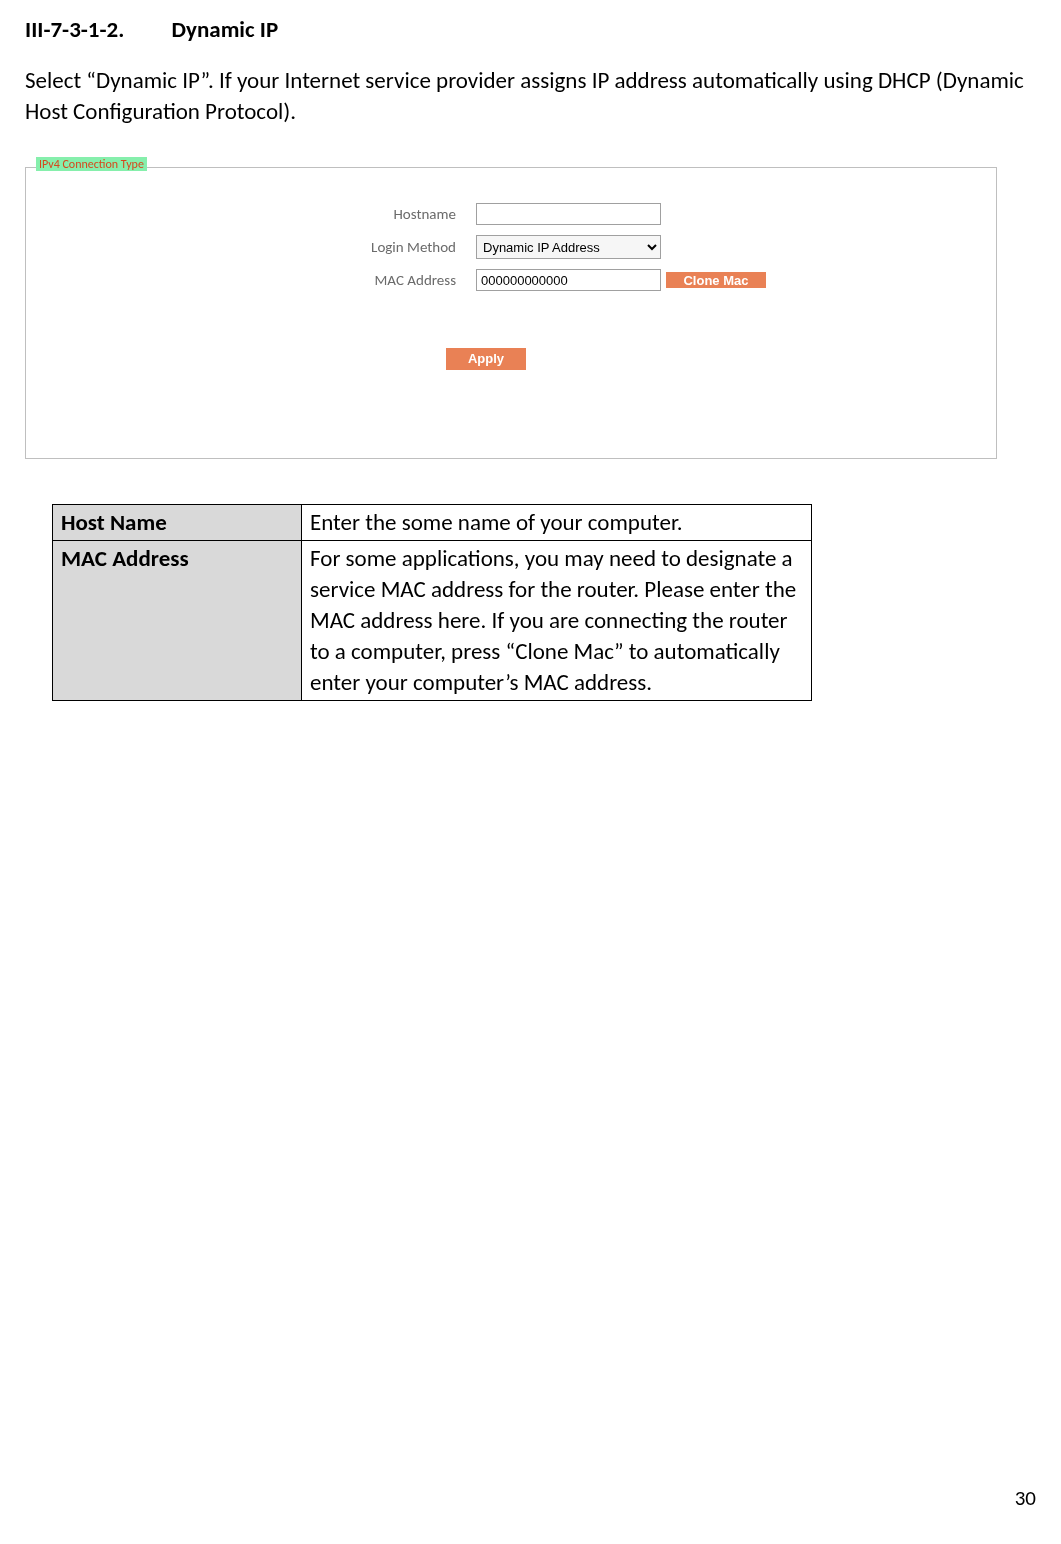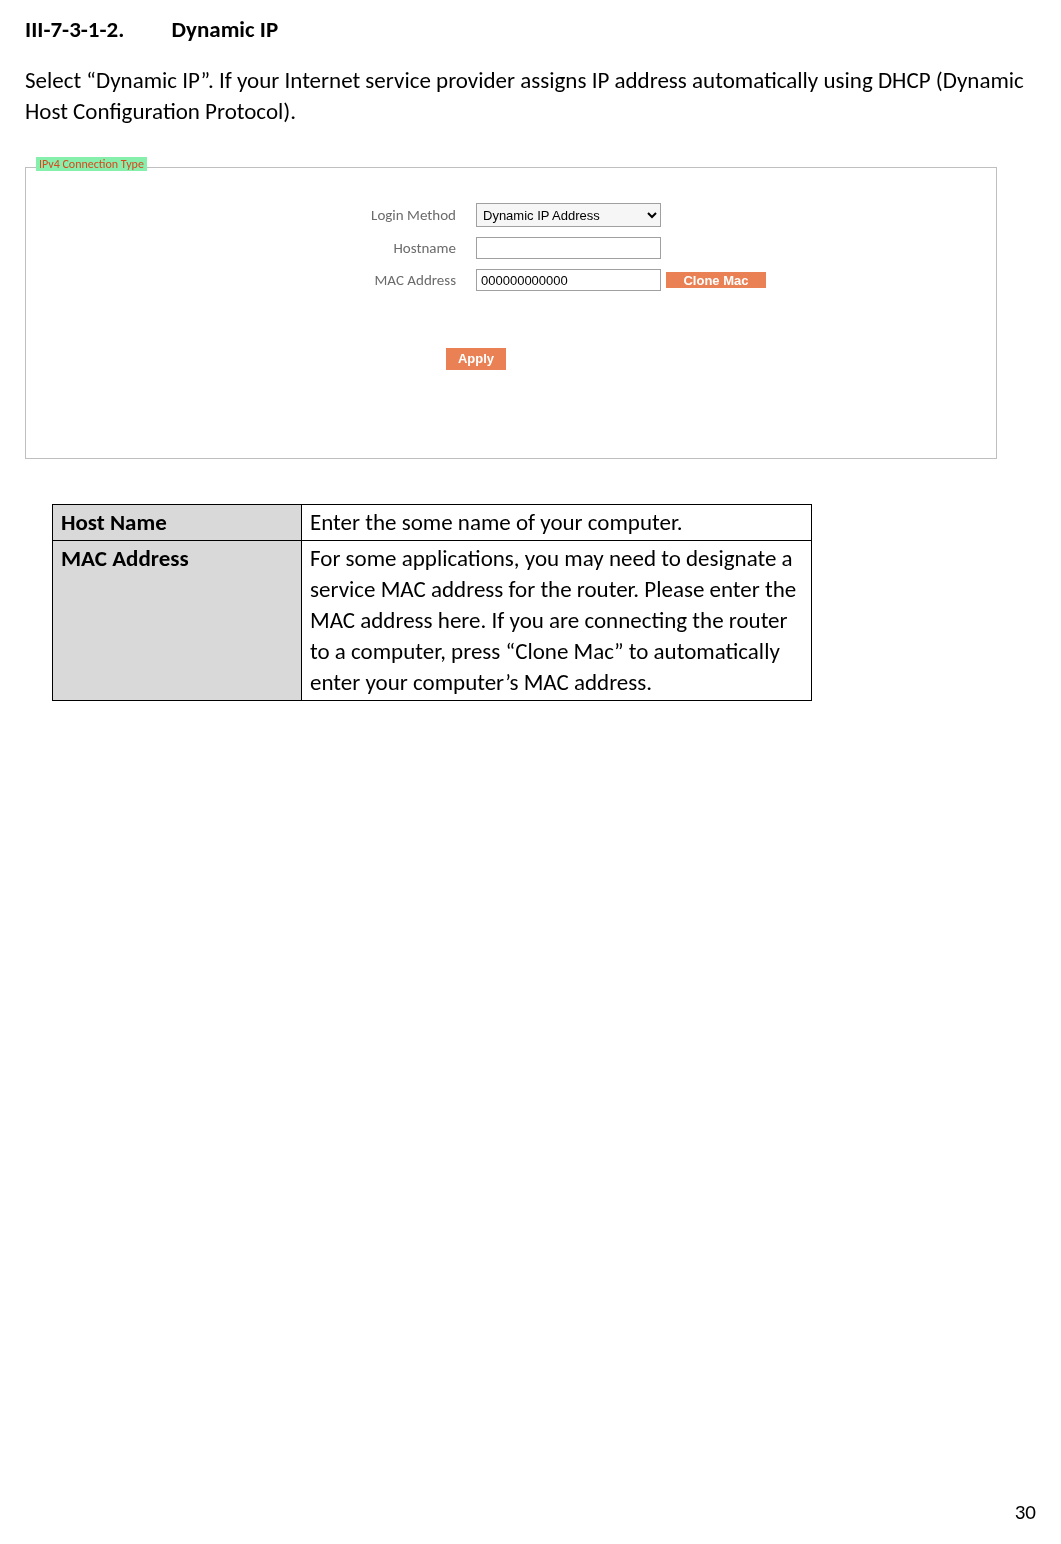--- a/index.html
+++ b/index.html
@@ -84,21 +84,21 @@
   font-weight: bold;
   font-size: 13px;
   cursor: pointer;
 }
 .btn-clone {
   width: 100px;
   height: 16px;
   margin-left: 5px;
 }
 .btn-apply {
-  width: 60px;
+  width: 80px;
   height: 22px;
 }
 .apply-row {
   margin-top: 50px;
   margin-left: 420px;
 }
 .desc-table {
   border-collapse: collapse;
   width: 760px;
   margin-left: 27px;
@@ -110,47 +110,47 @@
   font-size: 23px;
   line-height: 1.35;
 }
 .desc-table td.key {
   background: #d9d9d9;
   font-weight: bold;
   width: 232px;
 }
 .page-num {
   position: absolute;
-  bottom: 9px;
+  bottom: 23px;
   right: 25px;
   font-size: 21px;
 }
 </style>
 </head>
 <body>
 
 <div class="heading-row">
   <span class="section-number">III-7-3-1-2.</span>
   <span class="section-title">Dynamic IP</span>
 </div>
 
 <div class="intro-para">Select “Dynamic IP”. If your Internet service provider assigns IP address automatically using DHCP (Dynamic Host Configuration Protocol).</div>
 
 <div class="fieldset-wrap">
   <span class="legend-text">IPv4 Connection Type</span>
   <div class="form-area">
     <div class="form-row">
+      <div class="form-label">Hostname</div>
+      <input type="text" class="form-input" value="" style="">
+    </div>
+    <div class="form-row">
       <div class="form-label">Login Method</div>
       <select class="form-select">
         <option>Dynamic IP Address</option>
       </select>
-    </div>
-    <div class="form-row">
-      <div class="form-label">Hostname</div>
-      <input type="text" class="form-input" value="" style="">
     </div>
     <div class="form-row">
       <div class="form-label">MAC Address</div>
       <input type="text" class="form-input" value="000000000000" style="">
       <button class="btn-orange btn-clone">Clone Mac</button>
     </div>
     <div class="apply-row">
       <button class="btn-orange btn-apply">Apply</button>
     </div>
   </div>

